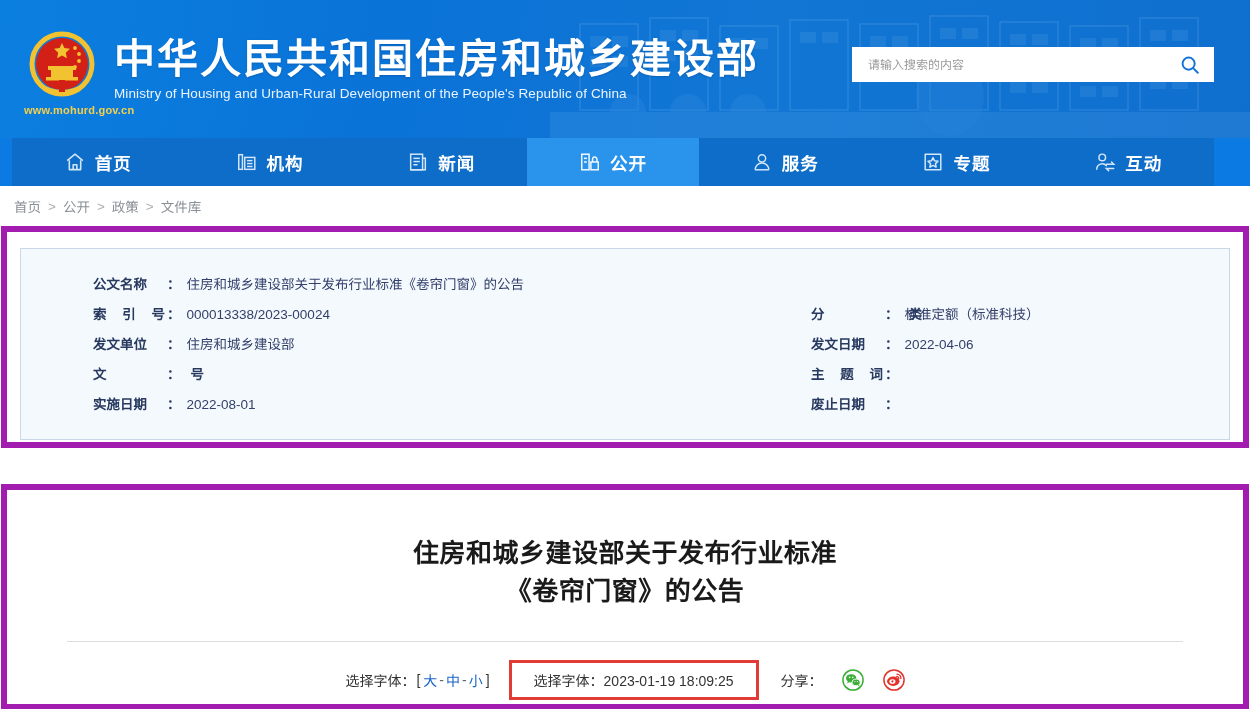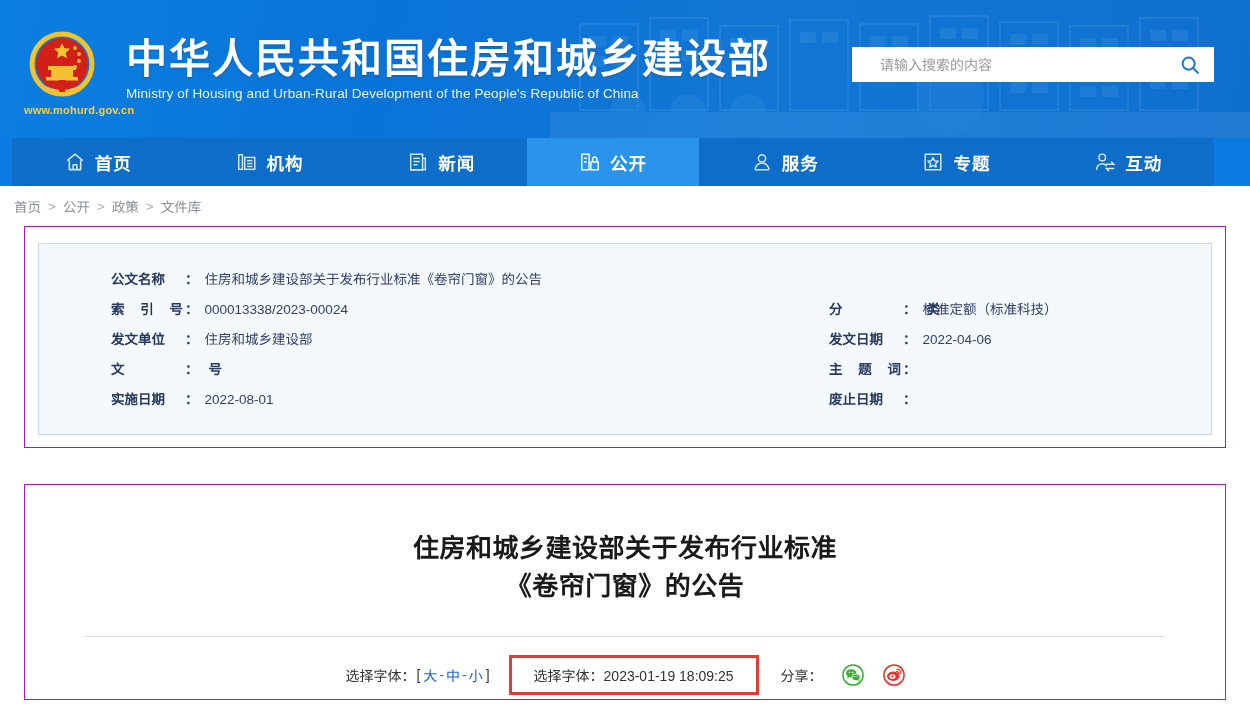--- a/index.html
+++ b/index.html
@@ -39,21 +39,21 @@
   }
   .emblem svg { display:block; width:72px; height:72px; }
   .brand-url {
     position: absolute;
     left: 24px; top: 104px;
     font-size: 11px; font-weight: bold;
     color: #f6cf4a;
     letter-spacing: .2px;
     white-space: nowrap;
   }
-  .brand-text { margin-left: 28px; }
+  .brand-text { margin-left: 16px; }
   .brand-cn {
     font-size: 41px;
     font-weight: bold;
     color: #ffffff;
     letter-spacing: 2px;
     line-height: 1.08;
     text-shadow: 0 1px 2px rgba(0,40,90,.25);
     font-family: "Liberation Sans", "DejaVu Sans", sans-serif;
   }
   .brand-en {
@@ -67,22 +67,22 @@
     position: absolute;
     right: 36px; top: 47px;
     width: 362px; height: 35px;
     background: #ffffff;
     display: flex; align-items: center;
   }
   .search-input {
     flex: 1 1 auto;
     border: 0; outline: 0;
     height: 33px;
-    padding-left: 28px;
-    font-size: 14px;
+    padding-left: 16px;
+    font-size: 12px;
     color: #6d28d9;
     background: transparent;
     font-family: "Liberation Sans", "DejaVu Sans", sans-serif;
   }
   .search-input::placeholder { color: #9a9a9a; }
   .search-btn {
     width: 48px; height: 35px;
     border: 0; background: transparent;
     cursor: pointer;
     display: flex; align-items: center; justify-content: center;
@@ -125,23 +125,23 @@
     display: flex; align-items: center;
     padding-left: 14px;
     font-size: 13.5px;
     color: #8a8f96;
   }
   .crumbs a { color: #8a8f96; text-decoration: none; }
   .crumbs .sep { margin: 0 7px; color: #a9aeb4; }
 
   
   .card {
-    margin: 0 24px;
+    margin: 0 1px;
     background: #ffffff;
-    border: 1px solid #a21caf;
+    border: 6px solid #a21caf;
   }
   .card-meta { height: 222px; padding: 16px 13px 0 13px; }
   .metabox {
     height: 192px;
     background: #f4f9fd;
     border: 1px solid #c9d8e8;
     padding: 24px 0 0 0;
     position: relative;
   }
   .meta-cols { display: flex; }

